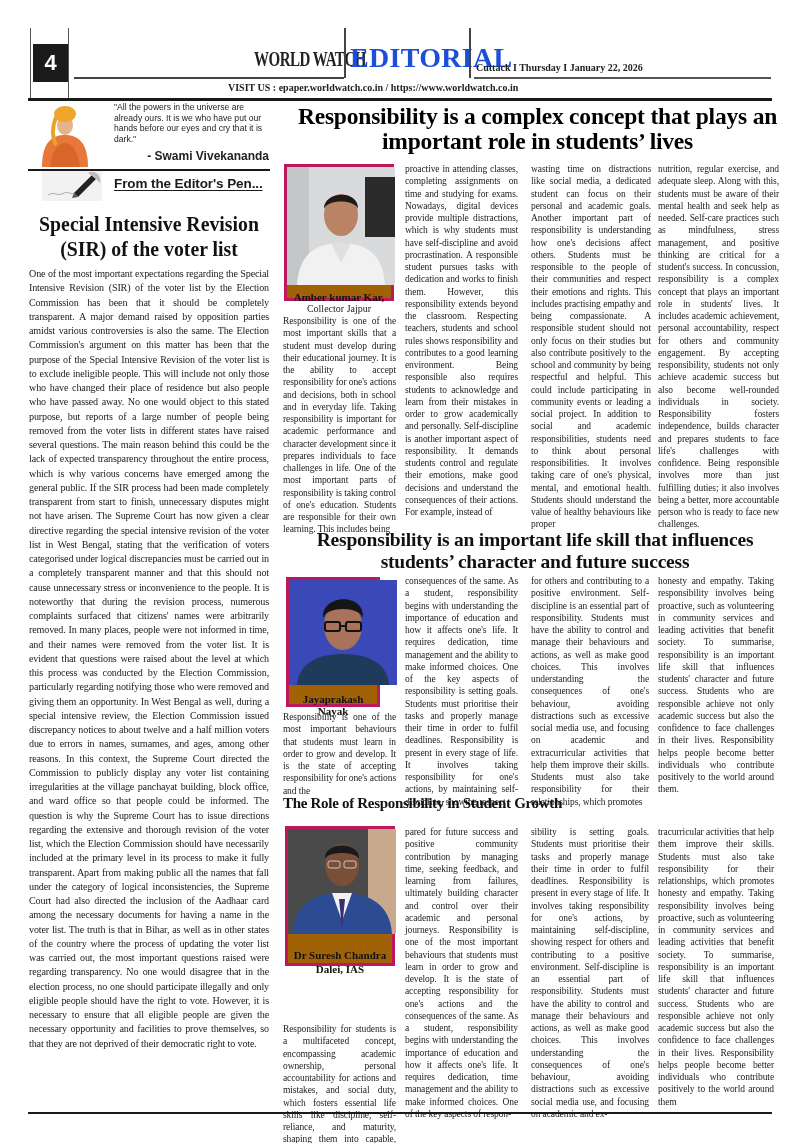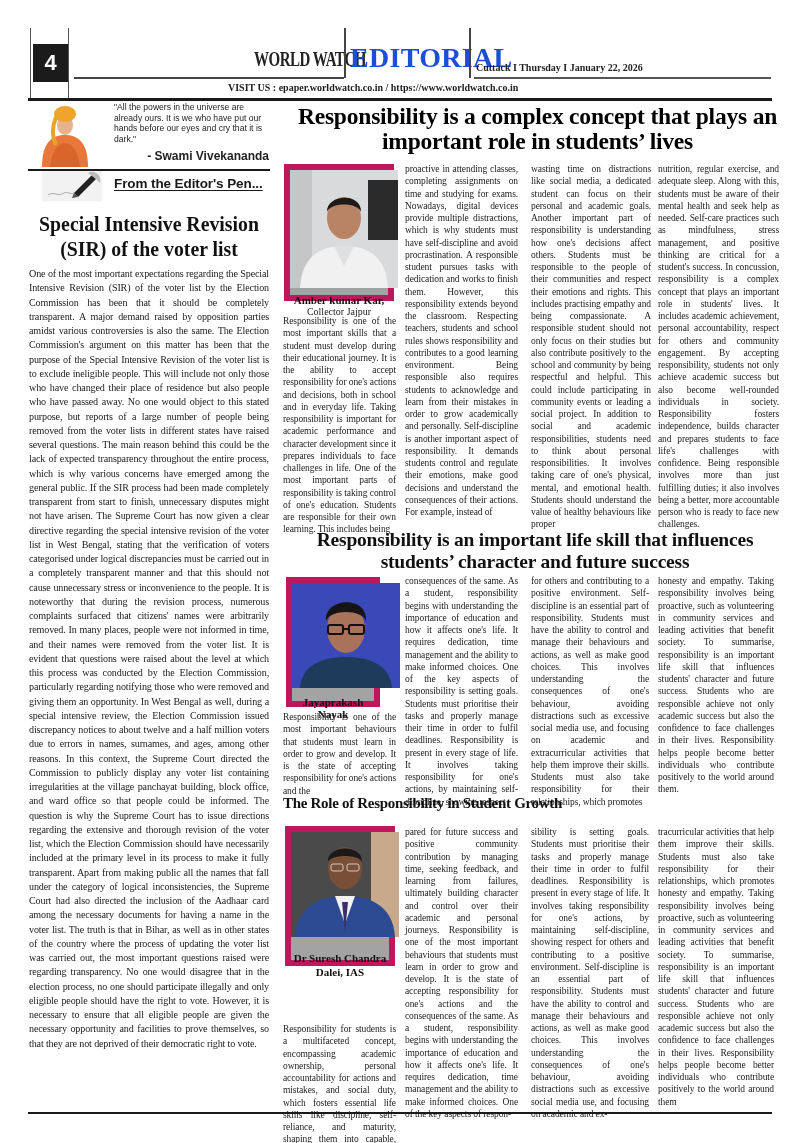--- a/index.html
+++ b/index.html
@@ -34,21 +34,21 @@
     text-decoration: underline; text-underline-offset: 2px; color: #1a1a1a; letter-spacing: -0.1px; }
 
   .sir-title { left: 28px; top: 212px; width: 242px; text-align: center; font-weight: bold; font-size: 21.5px; line-height: 25px; color: #111;
     transform: scaleX(0.92); transform-origin: center top; }
 
   .sir-body { left: 29px; top: 267px; width: 240px; font-size: 10.1px; line-height: 14.25px; text-align: justify; color: #222; letter-spacing: -0.15px; }
   .bottom-rule-left { left: 28px; top: 1112px; width: 252px; height: 2px; background: #1a1a1a; }
 
   
   .a1-head { left: 285px; top: 104px; width: 505px; text-align: center; font-weight: bold; font-size: 23.5px; line-height: 25px; color: #000000; letter-spacing: -0.2px; }
-  .photo-frame { background: #a3a3a3; border: 6px solid #be185d; }
+  .photo-frame { background: #a16207; border: 3px solid #be185d; }
   .a1-photo-box { left: 284px; top: 164px; width: 110px; height: 137px; }
   .caption-name { font-weight: bold; font-size: 11px; text-align: center; color: #111; }
   .caption-role { font-size: 10px; text-align: center; color: #222; }
 
   .col { font-size: 9.5px; line-height: 12.25px; text-align: justify; color: #222; letter-spacing: -0.1px; }
 
   .a1-col1 { left: 283px; top: 307px; width: 113px; margin-top: 8px; }
   .a1-col2 { left: 405px; top: 163px; width: 113px; }
   .a1-col3 { left: 531px; top: 163px; width: 120px; }
   .a1-col4 { left: 658px; top: 163px; width: 121px; }

